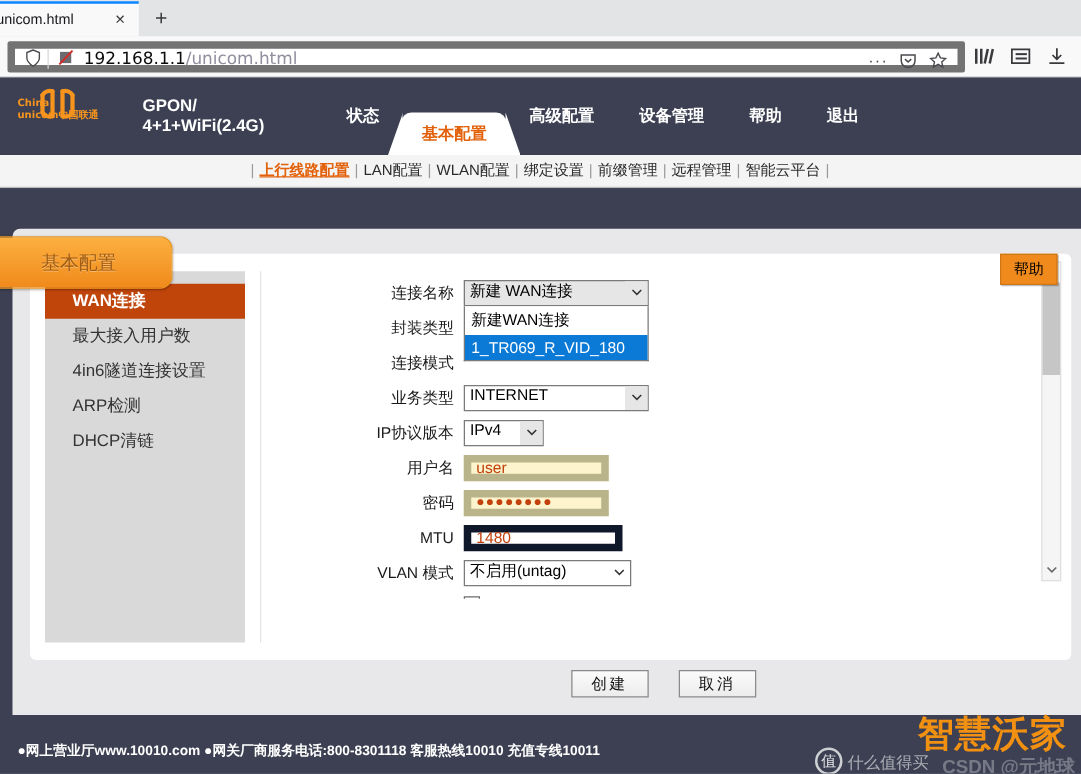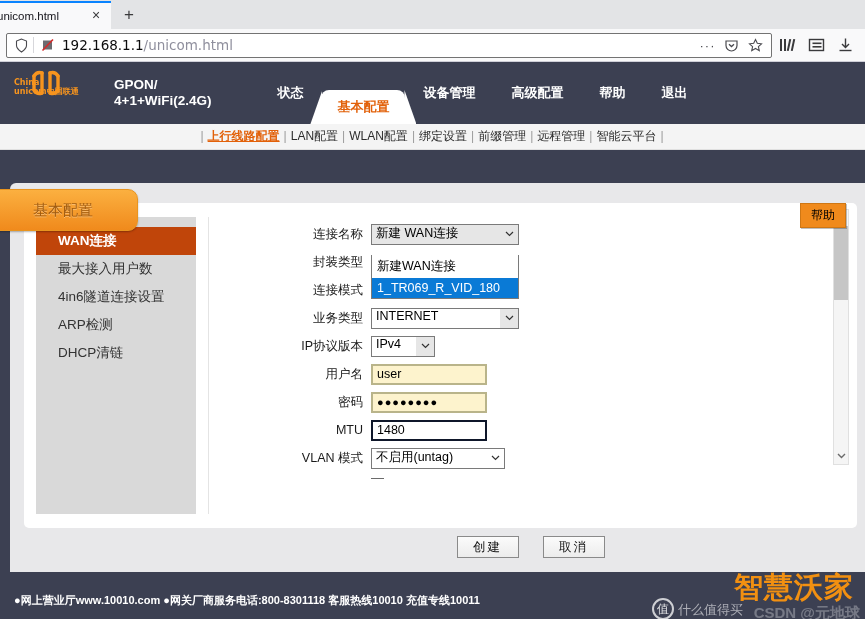--- a/index.html
+++ b/index.html
@@ -43,22 +43,22 @@
     content:""; position:absolute; left:0; right:0; bottom:0; height:0;
   }
 
   .navbar {
     height: 33px; background: #f9f9fa;
     border-bottom: 1px solid #cfcfd8;
     display: flex; align-items: center; padding: 0 6px;
   }
   .urlbar {
     flex: 1; height: 25px; background: #ffffff;
-    border: 1px solid #737373; border-radius: 2px;
-    display: flex; align-items: center; padding: 0 4px;
+    border: 6px solid #737373; border-radius: 2px;
+    display: flex; align-items: flex-start; padding: 0 4px;
     margin-right: 6px;
   }
   .shield-icon { width: 20px; display:flex; justify-content:center; align-items:center; }
   .vdiv { width:1px; height:16px; background:#d7d7db; margin: 0 5px 0 2px; }
   .noscript-icon { width:18px; display:flex; justify-content:center; align-items:center;}
   .url-text {
     font-size: 13.5px; color: #0c0c0d; flex: 1;
     padding-left: 5px; white-space: nowrap; overflow: hidden;
     font-family: "DejaVu Sans", sans-serif;
   }
@@ -183,30 +183,30 @@
   }
   .sel.grayed { background: #e6e6e6; }
   .sel .arrow {
     width: 18px; height: 19px; margin-left: auto;
     background: #e6e6e6; border-left: 0;
     display: flex; align-items: center; justify-content: center;
   }
   .sel .arrow svg { display:block; }
 
   .txt {
-    height: 21px; border: 2px solid #0f172a; background: #ffffff;
-    font-size: 12.5px; color: #000000; padding: 0 4px;
+    height: 21px; border: 6px solid #0f172a; background: #ffffff;
+    font-size: 12.5px; color: #c2410c; padding: 0 4px;
     display: flex; align-items: center;
   }
   .txt.yellow { background: #fdf3cd; border-color: #b9b48a; }
   .txt.dots { letter-spacing: 1px; font-size: 11px; }
 
   
   .dd-list {
-    position: absolute; left: 0; top: 31px; width: 100%;
+    position: absolute; left: 0; top: 21px; width: 100%;
     background: #ffffff; border: 1px solid #7a7a7a; border-top: none;
     z-index: 20;
   }
   .dd-opt { font-size: 12.5px; padding: 3px 5px; color: #000; cursor: pointer; }
   .dd-opt.hl { background: #0a7ad6; color: #ffffff; }
 
   .chk {
     width: 13px; height: 13px; border: 1px solid #6b6b6b; background: #fff;
     display: inline-block; cursor: pointer;
   }
@@ -369,22 +369,22 @@
             </div>
           </div>
           <div class="model">
             <div>GPON/</div>
             <div class="l2">4+1+WiFi(2.4G)</div>
           </div>
         </div>
         <div class="mainnav">
           <div class="navitem">状态</div>
           <div class="navitem active">基本配置</div>
+          <div class="navitem">高级配置</div>
           <div class="navitem">设备管理</div>
-          <div class="navitem">高级配置</div>
           <div class="navitem">帮助</div>
           <div class="navitem">退出</div>
         </div>
       </div>
 
       <div class="subnav">
         <div class="subnav-inner"><span class="sep">|</span><a class="active">上行线路配置</a><span class="sep">|</span><a>LAN配置</a><span class="sep">|</span><a>WLAN配置</a><span class="sep">|</span><a>绑定设置</a><span class="sep">|</span><a>前缀管理</a><span class="sep">|</span><a>远程管理</a><span class="sep">|</span><a>智能云平台</a><span class="sep">|</span></div>
       </div>
 
       <div class="body-area">
@@ -474,21 +474,21 @@
 
               <div class="frow">
                 <div class="flabel">密码</div>
                 <div class="fctrl" style="width:116px;">
                   <div class="txt yellow dots">●●●●●●●●</div>
                 </div>
               </div>
 
               <div class="frow">
                 <div class="flabel">MTU</div>
-                <div class="fctrl" style="width:116px;text-align:center;">
+                <div class="fctrl" style="width:127px;text-align:center;">
                   <div class="txt">1480</div>
                 </div>
               </div>
 
               <div class="frow">
                 <div class="flabel">VLAN 模式</div>
                 <div class="fctrl" style="width:134px;">
                   <div class="sel" style="background:#fff;">
                     <span>不启用(untag)</span>
                     <span class="arrow" style="background:transparent;">

